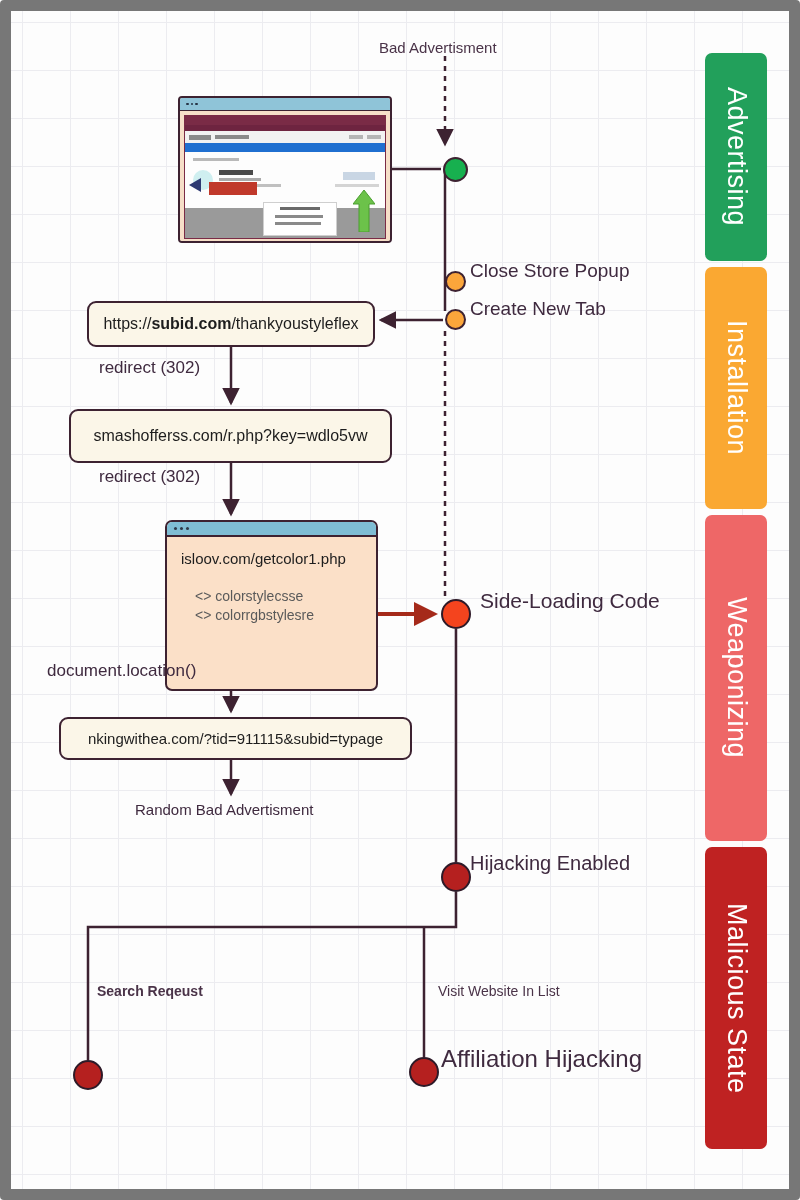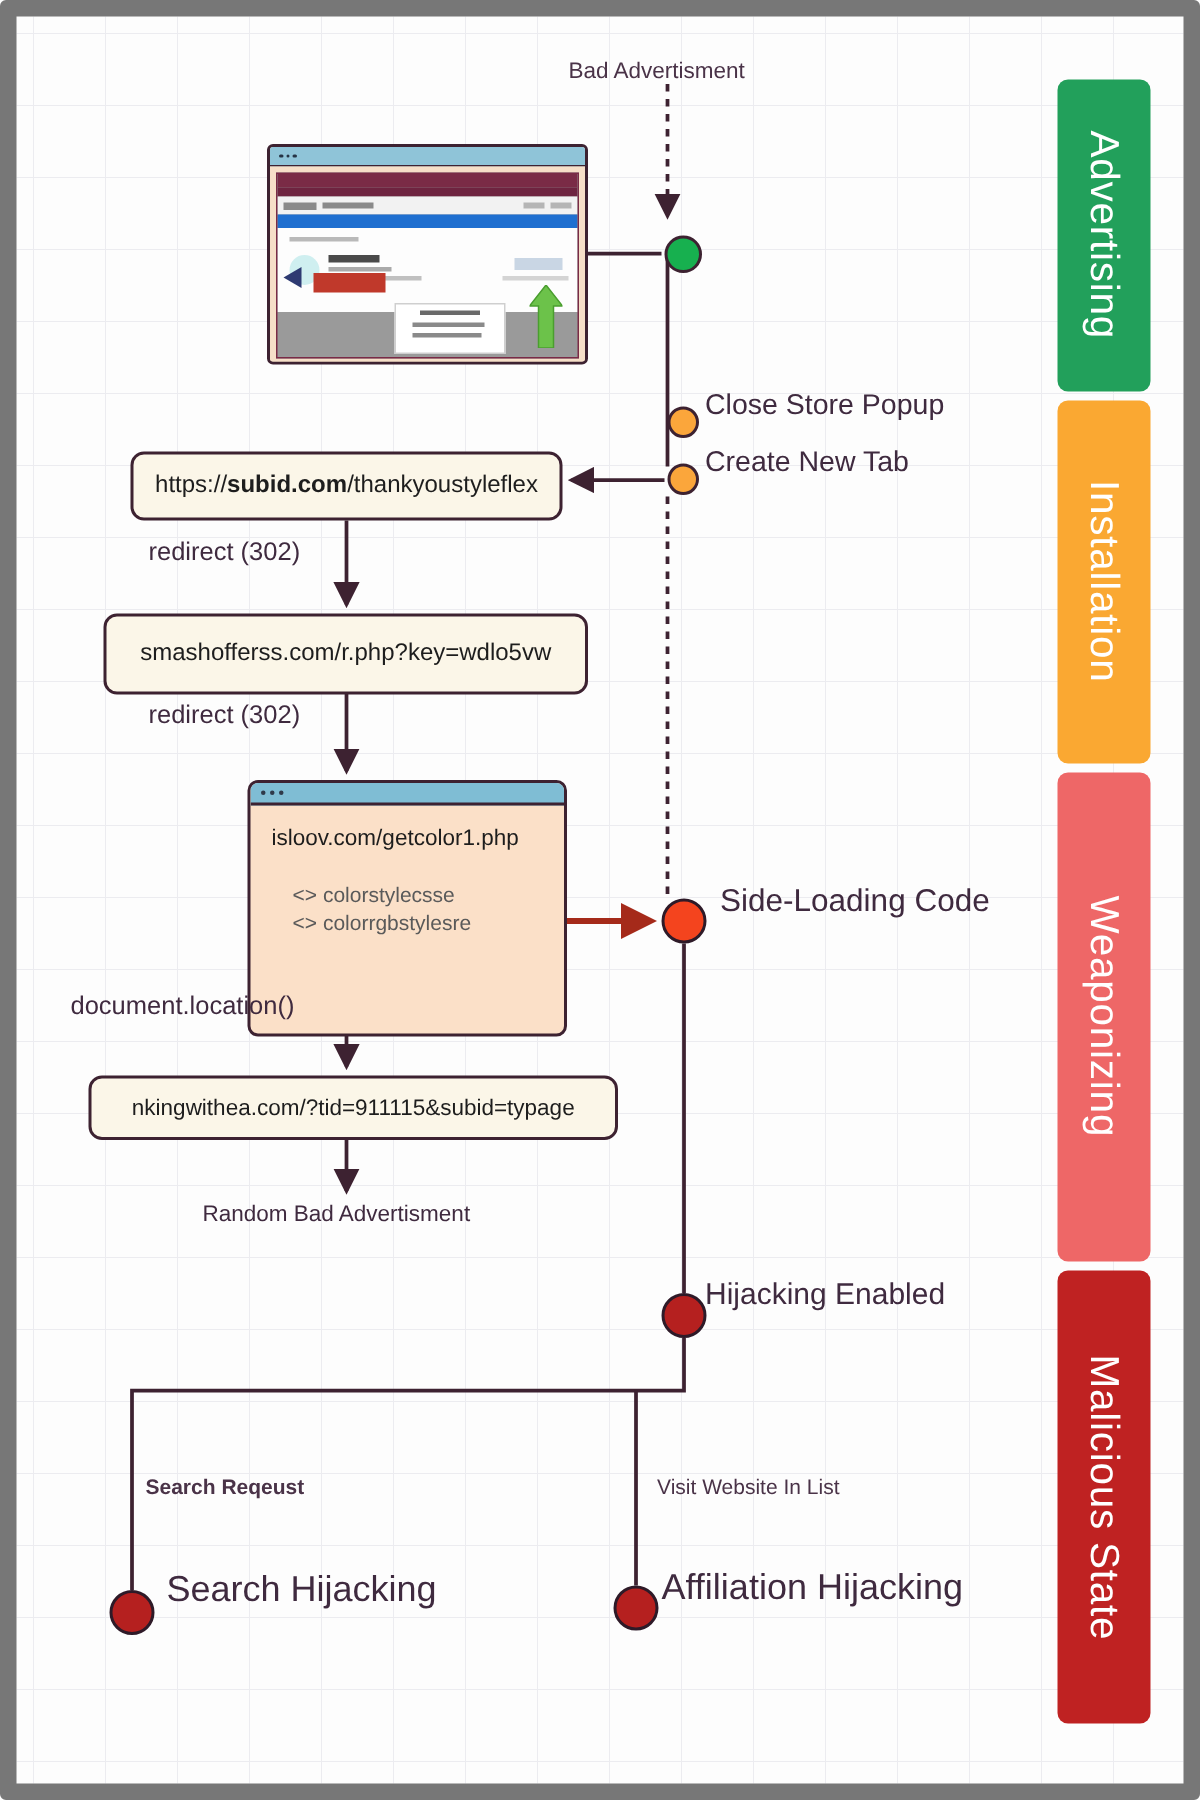--- a/index.html
+++ b/index.html
@@ -284,21 +284,20 @@
   <div class="node" id="node-newtab"></div>
   <div class="node" id="node-sideload"></div>
   <div class="node" id="node-extenb"></div>
   <div class="node" id="node-search"></div>
   <div class="node" id="node-affil"></div>
 
   <div class="lbl lbl-close">Close Store Popup</div>
   <div class="lbl lbl-newtab">Create New Tab</div>
   <div class="lbl lbl-sideload">Side-Loading Code</div>
   <div class="lbl lbl-extenb">Hijacking Enabled</div>
-  <div class="lbl lbl-searchhj">Search Hijacking</div>
   <div class="lbl lbl-affilhj">Affiliation Hijacking</div>
 
   <div class="phase" id="phase0">
     <span>Advertising</span>
   </div>
   <div class="phase" id="phase1">
     <span>Installation</span>
   </div>
   <div class="phase" id="phase2">
     <span>Weaponizing</span>

